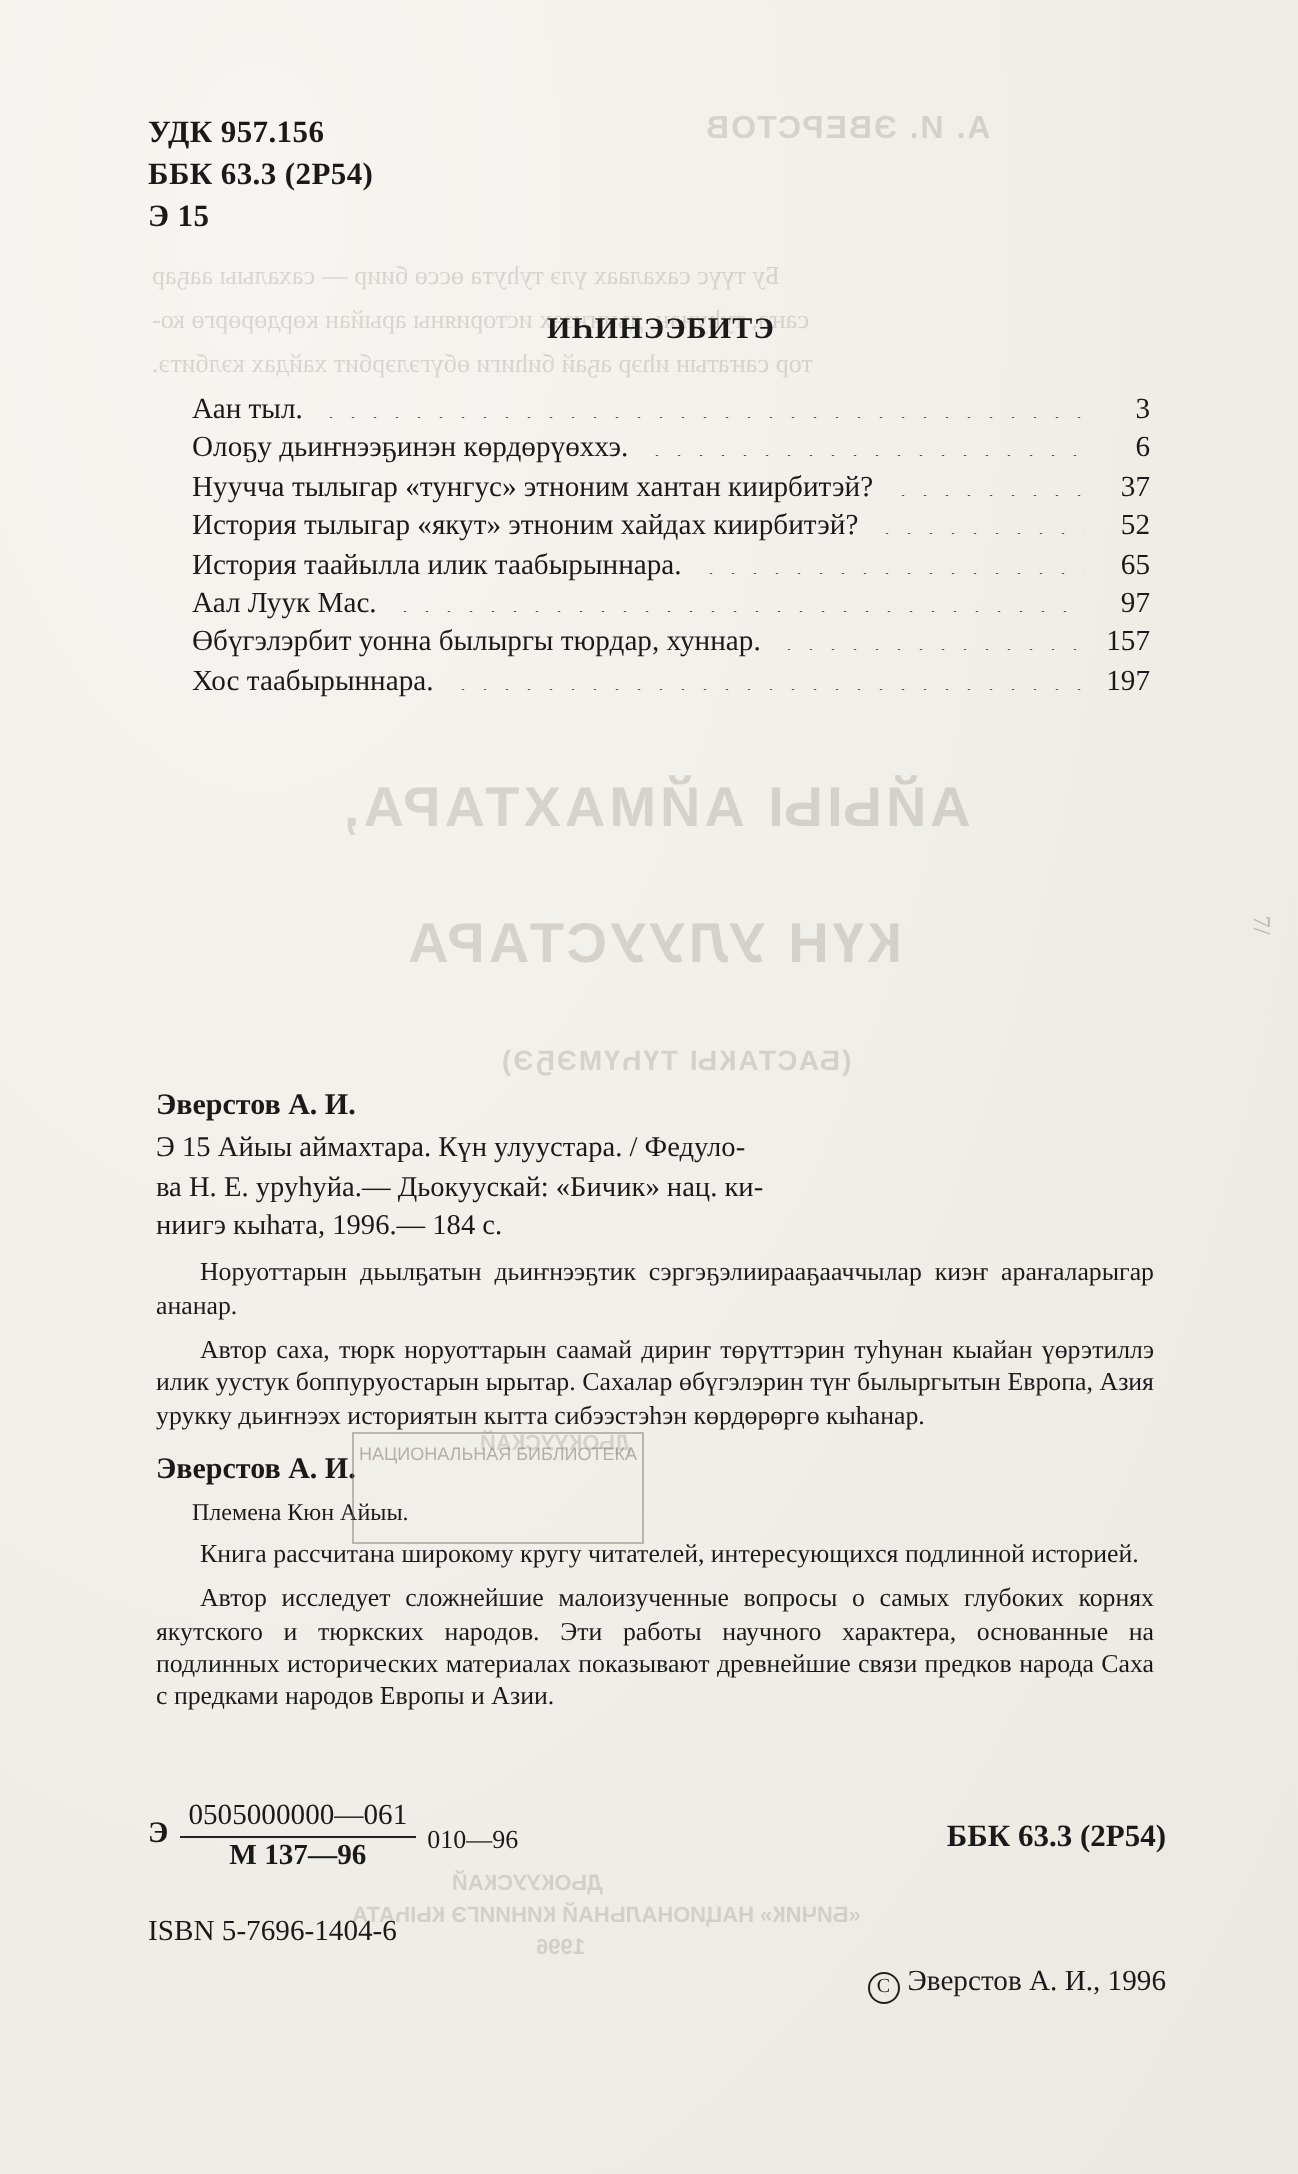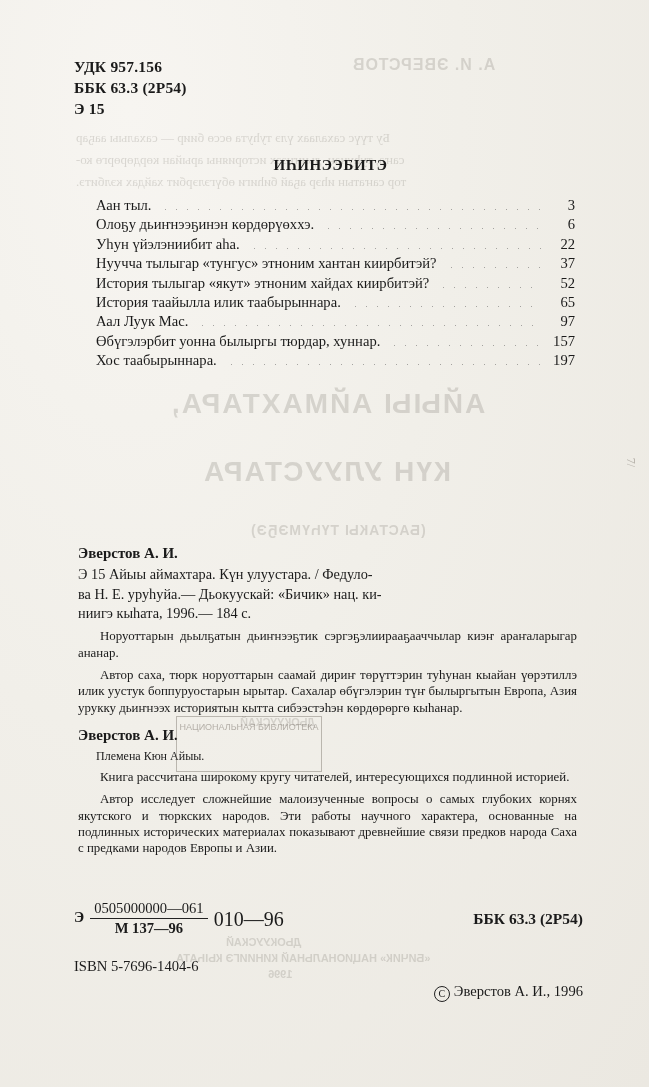--- a/index.html
+++ b/index.html
@@ -181,21 +181,21 @@
     font-size: 14.6px;
     white-space: nowrap;
   }
   .cm-den {
     padding: 1px 4px 0 4px;
     font-size: 14.6px;
     font-weight: bold;
     white-space: nowrap;
   }
   .cm-tail {
-    font-size: 20px;
+    font-size: 13px;
     padding-top: 2px;
     text-align: right;
   }
   .cm-right {
     font-weight: bold;
     font-size: 15.5px;
     white-space: nowrap;
   }
 
   .isbn {
@@ -265,25 +265,20 @@
       <span class="toc-label">Аан тыл.</span>
       <span class="toc-dots"></span>
       <span class="toc-page">3</span>
     </div>
     <div class="toc-row">
       <span class="toc-label">Олоҕу дьиҥнээҕинэн   көрдөрүөххэ.</span>
       <span class="toc-dots"></span>
       <span class="toc-page">6</span>
     </div>
     <div class="toc-row">
-      <span class="toc-label">Уһун үйэлэниибит аһа.</span>
-      <span class="toc-dots"></span>
-      <span class="toc-page">22</span>
-    </div>
-    <div class="toc-row">
       <span class="toc-label">Нуучча тылыгар «тунгус» этноним хантан киирбитэй?</span>
       <span class="toc-dots"></span>
       <span class="toc-page">37</span>
     </div>
     <div class="toc-row">
       <span class="toc-label">История тылыгар «якут» этноним хайдах   киирбитэй?</span>
       <span class="toc-dots"></span>
       <span class="toc-page">52</span>
     </div>
     <div class="toc-row">

